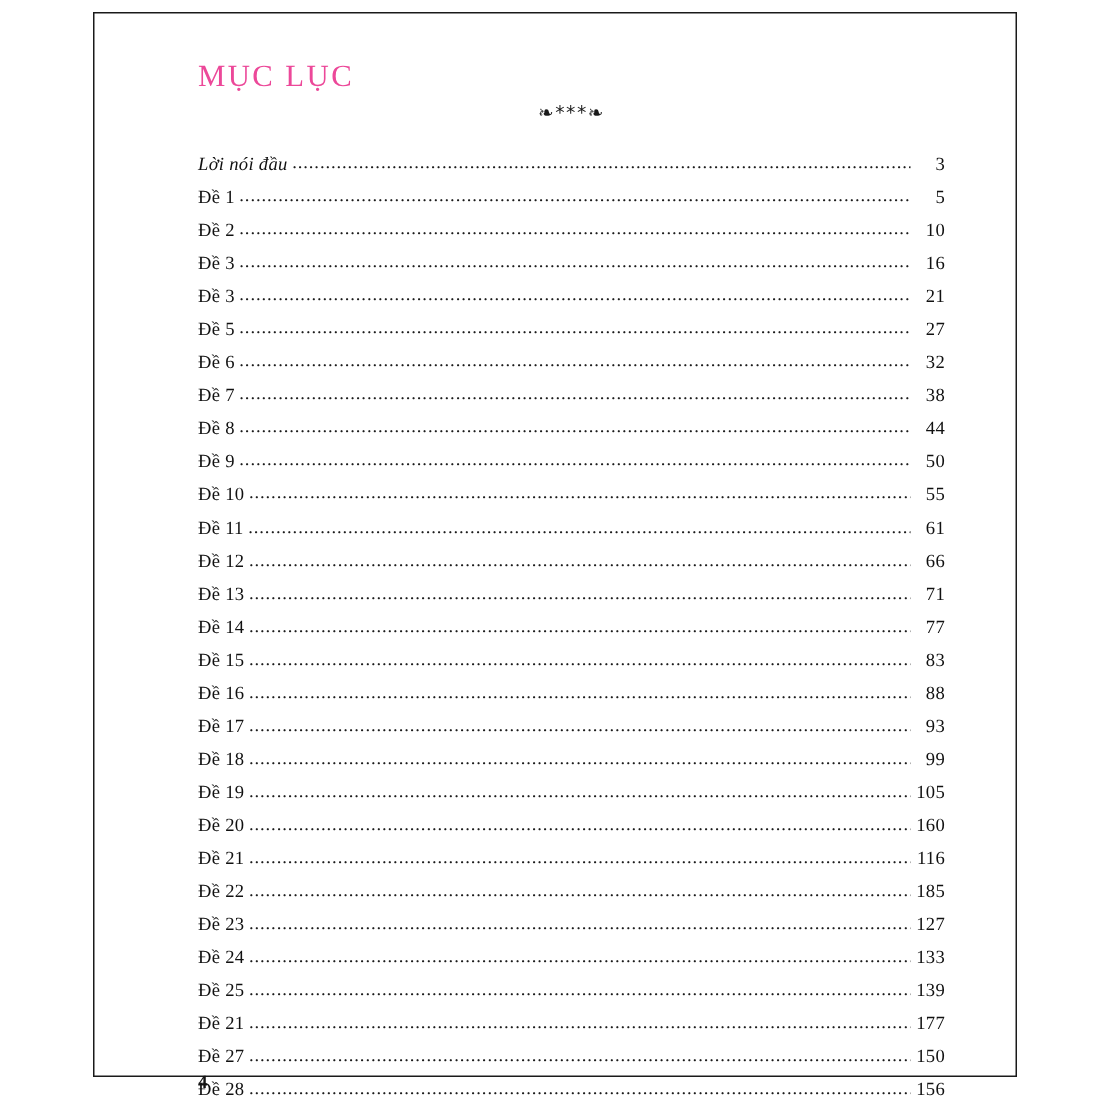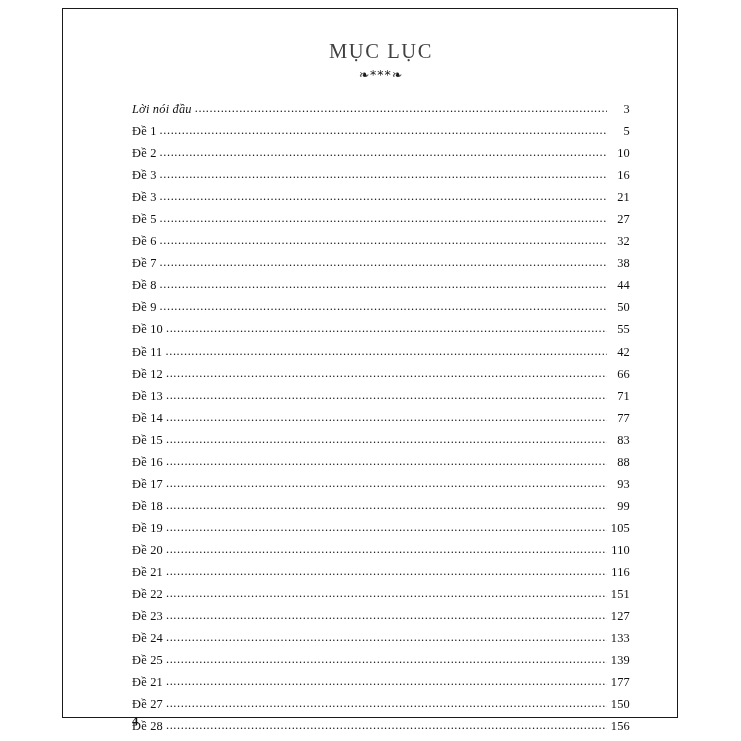--- a/index.html
+++ b/index.html
@@ -27,25 +27,25 @@
   .content {
     position: absolute;
     left: 72px;
     top: 8px;
     width: 596px;
     height: 710px;
     box-sizing: border-box;
     padding: 22px 38px 0 60px;
   }
   .doc-title {
-    text-align: center;
+    text-align: left;
     font-family: "Liberation Serif", serif;
     font-size: 20.5px;
     letter-spacing: 1.6px;
-    color: #404040;
+    color: #ec4899;
     margin: 10px 0 0 0;
     font-weight: normal;
   }
   .ornament {
     text-align: center;
     font-size: 12.5px;
     color: #1a1a1a;
     letter-spacing: 1px;
     margin-top: 4px;
     margin-bottom: 16px;
@@ -157,21 +157,21 @@
           <span class="toc-page">50</span>
         </div>
         <div class="toc-row">
           <span class="toc-label">Đề 10</span>
           <span class="toc-dots">........................................................................................................................................................................................................</span>
           <span class="toc-page">55</span>
         </div>
         <div class="toc-row">
           <span class="toc-label">Đề 11</span>
           <span class="toc-dots">........................................................................................................................................................................................................</span>
-          <span class="toc-page">42</span>
+          <span class="toc-page">61</span>
         </div>
         <div class="toc-row">
           <span class="toc-label">Đề 12</span>
           <span class="toc-dots">........................................................................................................................................................................................................</span>
           <span class="toc-page">66</span>
         </div>
         <div class="toc-row">
           <span class="toc-label">Đề 13</span>
           <span class="toc-dots">........................................................................................................................................................................................................</span>
           <span class="toc-page">71</span>
@@ -202,31 +202,31 @@
           <span class="toc-page">99</span>
         </div>
         <div class="toc-row">
           <span class="toc-label">Đề 19</span>
           <span class="toc-dots">........................................................................................................................................................................................................</span>
           <span class="toc-page">105</span>
         </div>
         <div class="toc-row">
           <span class="toc-label">Đề 20</span>
           <span class="toc-dots">........................................................................................................................................................................................................</span>
-          <span class="toc-page">110</span>
+          <span class="toc-page">160</span>
         </div>
         <div class="toc-row">
           <span class="toc-label">Đề 21</span>
           <span class="toc-dots">........................................................................................................................................................................................................</span>
           <span class="toc-page">116</span>
         </div>
         <div class="toc-row">
           <span class="toc-label">Đề 22</span>
           <span class="toc-dots">........................................................................................................................................................................................................</span>
-          <span class="toc-page">151</span>
+          <span class="toc-page">185</span>
         </div>
         <div class="toc-row">
           <span class="toc-label">Đề 23</span>
           <span class="toc-dots">........................................................................................................................................................................................................</span>
           <span class="toc-page">127</span>
         </div>
         <div class="toc-row">
           <span class="toc-label">Đề 24</span>
           <span class="toc-dots">........................................................................................................................................................................................................</span>
           <span class="toc-page">133</span>

